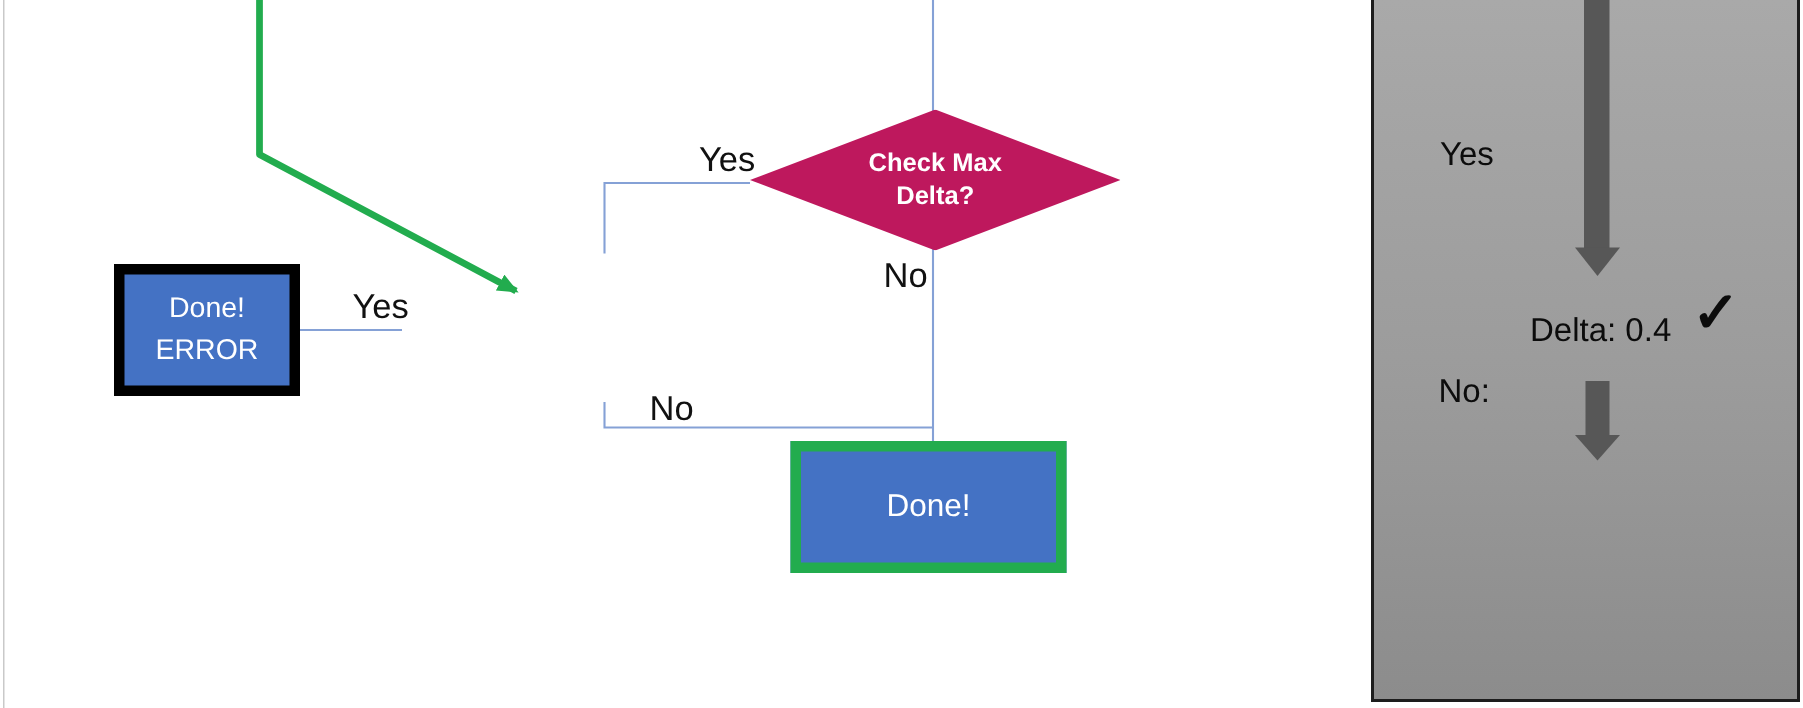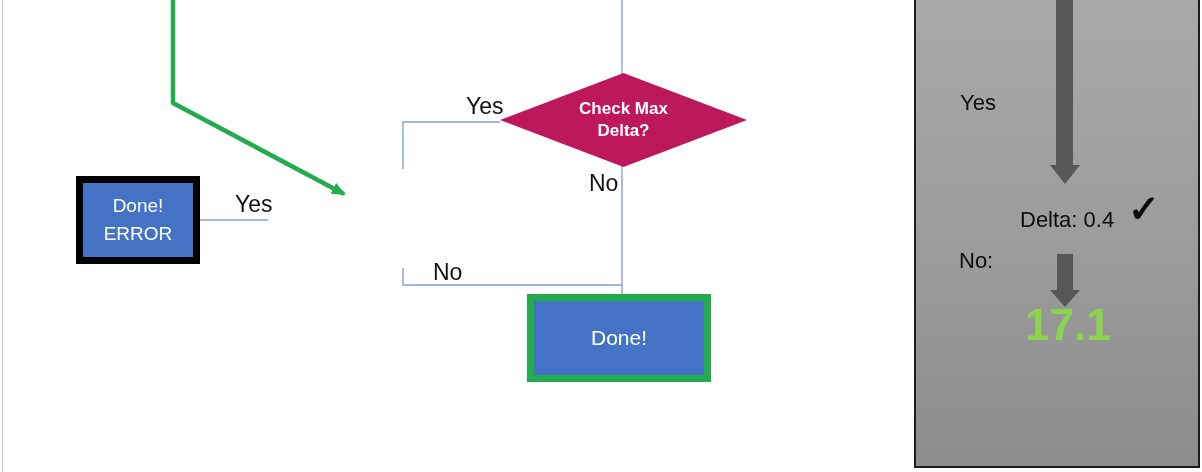--- a/index.html
+++ b/index.html
@@ -139,16 +139,15 @@
 
     <div class="panel-text p-yes">Yes</div>
 
     <div class="panel-text p-no">No:</div>
     <div class="panel-text p-delta">Delta: 0.4</div>
     <div class="panel-text p-check">✓</div>
 
     <div class="gray-arrow-shaft a2-shaft"></div>
     <div class="a2-head"></div>
 
-    <div class="p-result">17.1</div>
   </div>
 
 </div>
 
 </body></html>

